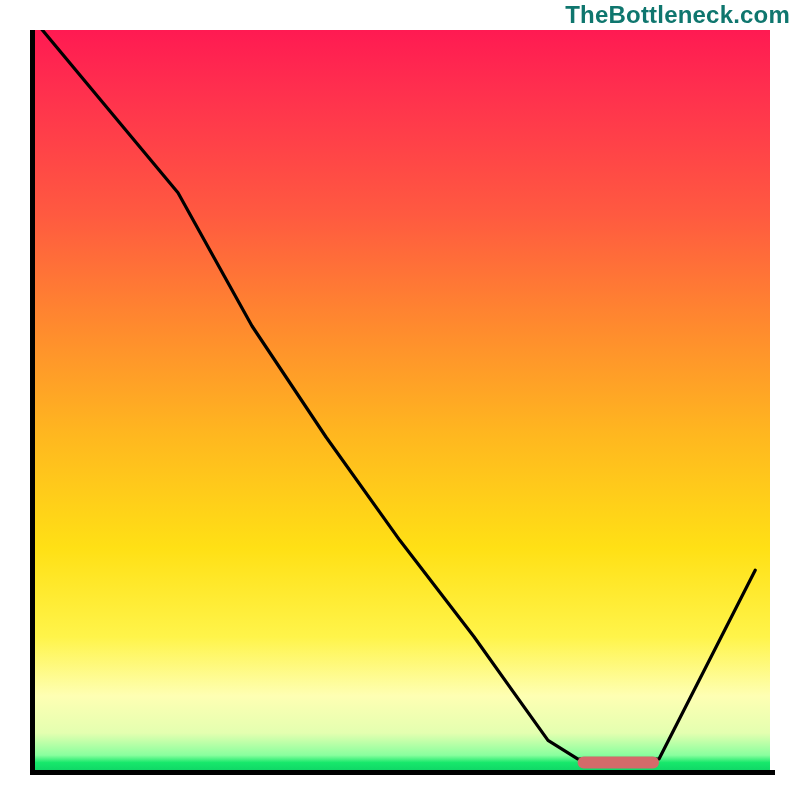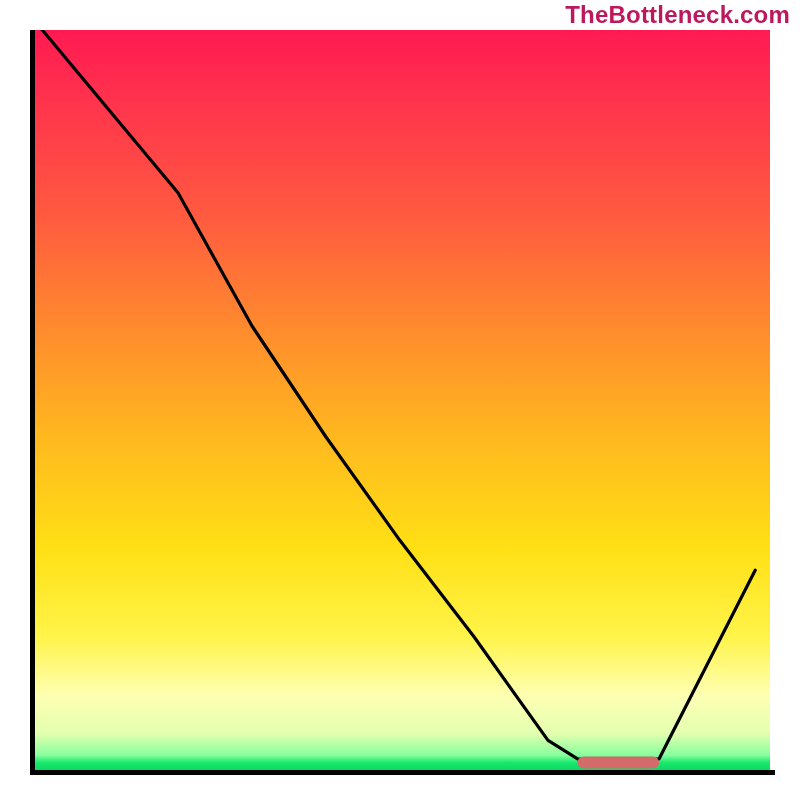--- a/index.html
+++ b/index.html
@@ -13,21 +13,21 @@
   .canvas {
     position: relative;
     width: 800px;
     height: 800px;
     overflow: hidden;
   }
   .watermark {
     position: absolute;
     top: 1px;
     right: 10px;
-    color: #be185d;
+    color: #0f766e;
     font-size: 24px;
     font-weight: 600;
     letter-spacing: 0.2px;
     z-index: 20;
   }
   .plot {
     position: absolute;
     left: 30px;
     top: 30px;
     width: 740px;

